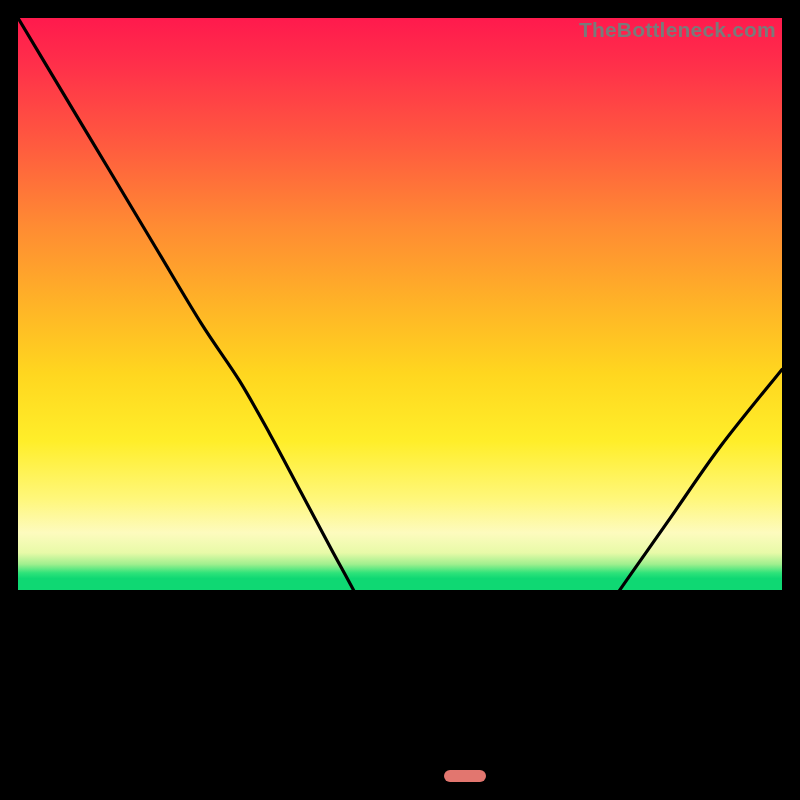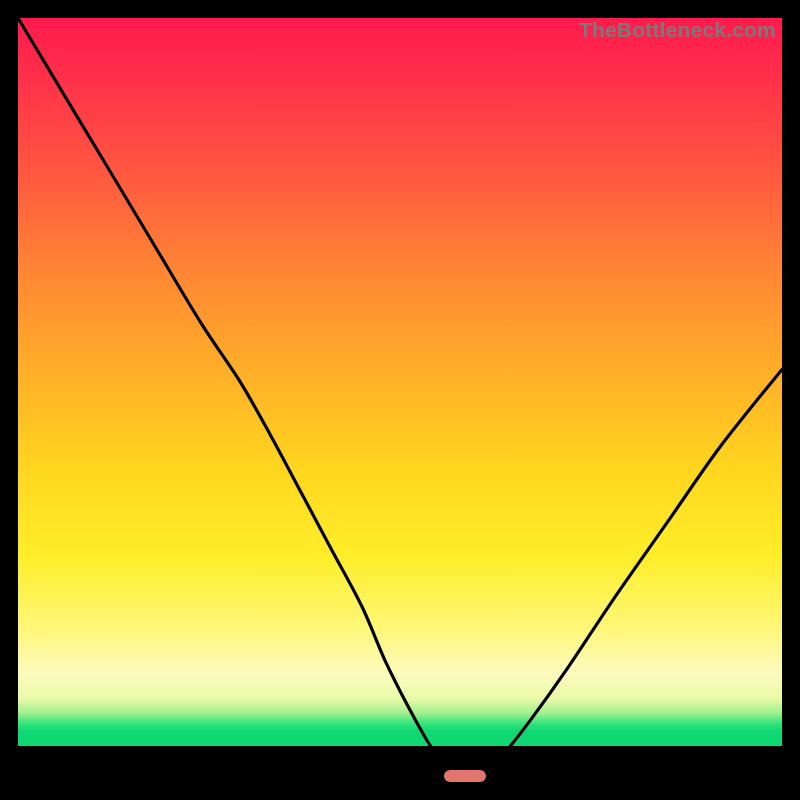--- a/index.html
+++ b/index.html
@@ -16,21 +16,21 @@
     top: 0;
     width: 800px;
     height: 800px;
     background: #000;
   }
   .plot {
     position: absolute;
     left: 18px;
     top: 18px;
     width: 764px;
-    height: 728px;
+    height: 572px;
     
     background: linear-gradient(
       to bottom,
       #ff1a4d 0%,
       #ff2f4a 8%,
       #ff5a3f 22%,
       #ff8a33 36%,
       #ffb327 50%,
       #ffd61f 62%,
       #ffee2a 74%,

